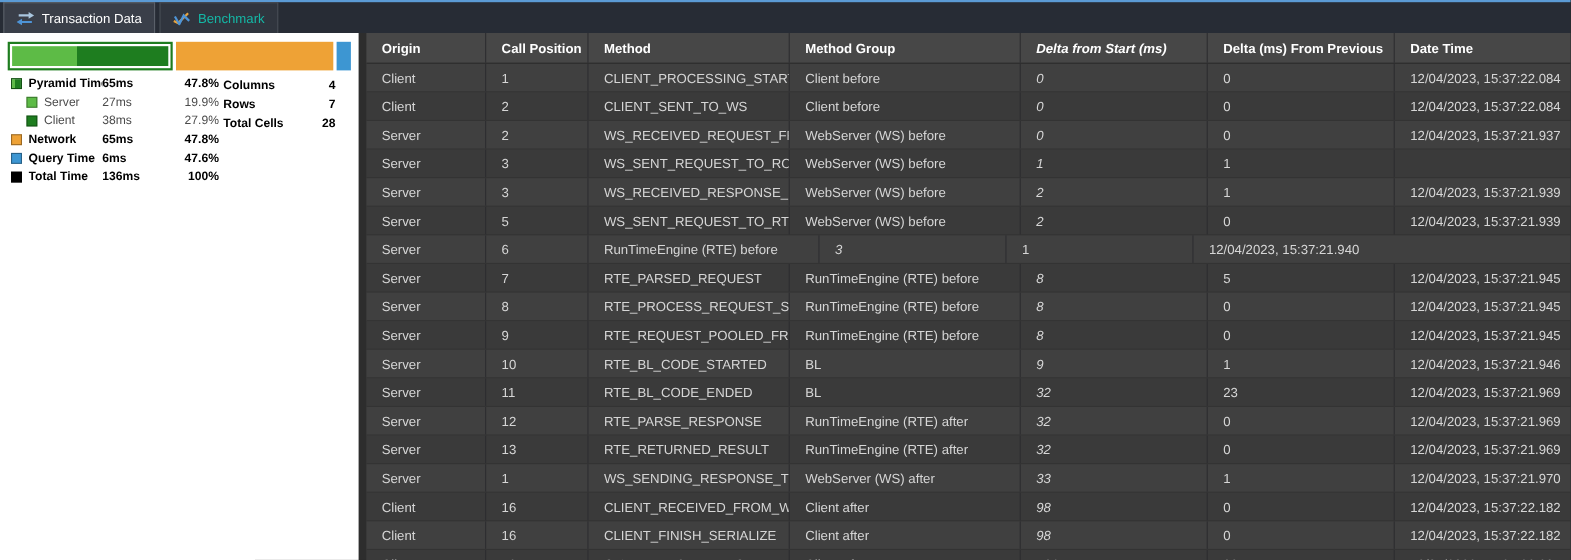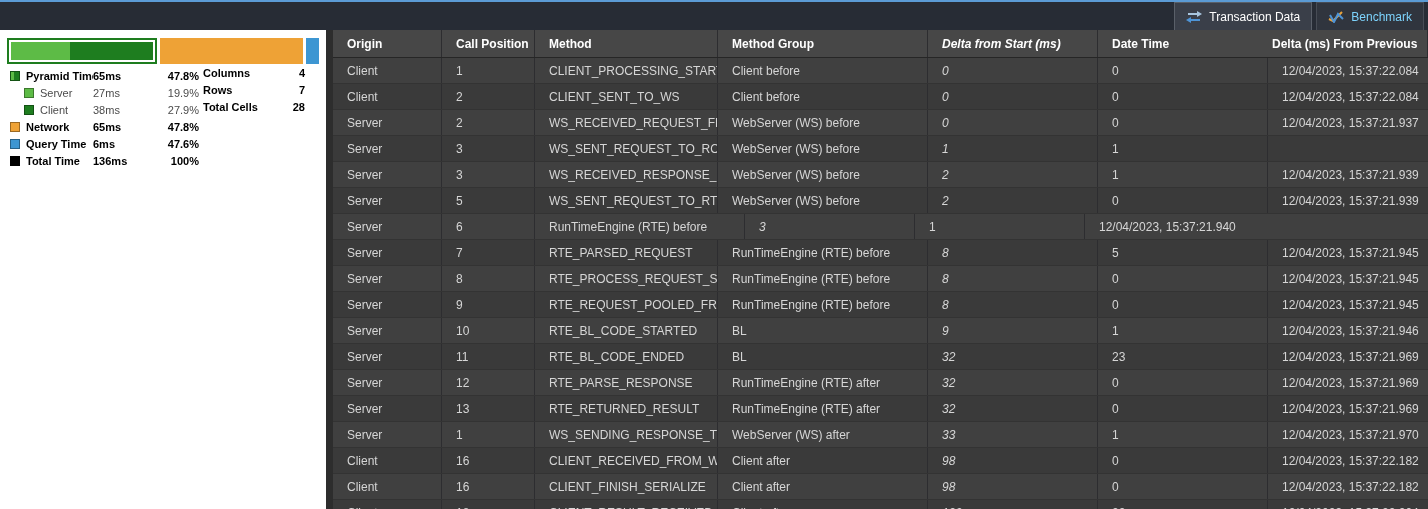--- a/index.html
+++ b/index.html
@@ -1,44 +1,44 @@
 <!DOCTYPE html>
 <html><head>
 <meta charset="utf-8">
 <style>
   * { box-sizing: border-box; margin: 0; padding: 0; }
   html, body { width: 1428px; height: 509px; background: #2d2d2d; font-family: "Liberation Sans", sans-serif; }
   .screen { position: relative; width: 1428px; height: 509px; overflow: hidden; background: #2d2d2d; }
 
   
   .tabbar { position: absolute; top: 0; left: 0; width: 1428px; height: 30px;
-            background: #272c35; border-top: 2px solid #5b9bd5; display: flex; align-items: stretch; padding-left: 3px; justify-content: flex-end; }
+            background: #272c35; border-top: 2px solid #5b9bd5; display: flex; align-items: stretch; padding-left: 3px; }
   .tab { display: flex; align-items: center; gap: 7px; padding: 0 11px; font-size: 12px; margin-right: 4px; cursor: default; white-space: nowrap; }
   .tab.active   { background: #3a3f49; color: #ffffff; border: 1px solid #5a6069; border-bottom: none; }
-  .tab.inactive { background: #30353e; color: #7dd3fc; border: 1px solid #474c55; border-bottom: none; }
+  .tab.inactive { background: #30353e; color: #14b8a6; border: 1px solid #474c55; border-bottom: none; }
   .tab svg { display: block; }
 
   
   .left-panel { position: absolute; top: 30px; left: 0; width: 326px; height: 479px; background: #ffffff; }
   .bar-row { position: absolute; top: 8px; left: 7px; width: 312px; height: 26px; display: flex; gap: 3px; }
   .bar-row .seg { height: 100%; }
   .pyramid-box { border: 2px solid #1e7d1f; background: #ffffff; padding: 2px; display: flex; height: 100%; }
 
   .legend { position: absolute; top: 37px; left: 10px; font-size: 11px; color: #000; }
   .legend-row { display: flex; align-items: center; height: 17px; }
   .legend-row .swatch { width: 10px; height: 10px; margin-right: 6px; flex: none; border: 1px solid rgba(0,0,0,0.35); }
   .legend-row .lbl { width: 67px; font-weight: bold; overflow: hidden; white-space: nowrap; }
   .legend-row .val { width: 62px; font-weight: bold; }
   .legend-row .pct { width: 44px; text-align: right; font-weight: bold; }
   .legend-row.sub { padding-left: 14px; color: #4b4b4b; }
   .legend-row.sub .lbl { font-weight: normal; width: 53px; }
   .legend-row.sub .val, .legend-row.sub .pct { font-weight: normal; }
 
   .stats { position: absolute; top: 37px; left: 203px; font-size: 11px; color: #000; }
-  .stats-row { display: flex; align-items: flex-start; height: 17px; }
+  .stats-row { display: flex; align-items: flex-end; height: 17px; }
   .stats-row .lbl { width: 72px; font-weight: bold; }
   .stats-row .val { width: 30px; text-align: right; font-weight: bold; }
 
   
   .table { position: absolute; top: 30px; left: 333px; width: 1095px; height: 479px; background: #3a3a3a; overflow: hidden; text-align: right; }
   .thead { display: flex; height: 28px; background: #474747; border-bottom: 1px solid #262626; }
   .thead .hcell { font-size: 12px; font-weight: bold; color: #ffffff; display: flex; align-items: center;
                   padding-left: 14px; border-right: 1px solid #2d2d30; overflow: hidden; white-space: nowrap; }
   .trow { display: flex; height: 26px; background: #404040; border-bottom: 1px solid #333333; }
   .trow.alt { background: #3a3a3a; }
@@ -145,22 +145,22 @@
 </div>
   </div>
 
   <div class="table">
     <div class="thead">
       <span class="hcell c0">Origin</span>
       <span class="hcell c1">Call Position</span>
       <span class="hcell c2">Method</span>
       <span class="hcell c3">Method Group</span>
       <span class="hcell c4">Delta from Start (ms)</span>
+      <span class="hcell c5">Delta (ms) From Previous</span>
       <span class="hcell c6">Date Time</span>
-      <span class="hcell c5">Delta (ms) From Previous</span>
     </div>
     <div id="tbody">
   <div class="trow">
     <span class="tcell c0">Client</span>
     <span class="tcell c1">1</span>
     <span class="tcell c2">CLIENT_PROCESSING_START</span>
     <span class="tcell c3">Client before</span>
     <span class="tcell c4">0</span>
     <span class="tcell c5">0</span>
     <span class="tcell c6">12/04/2023, 15:37:22.084</span>

